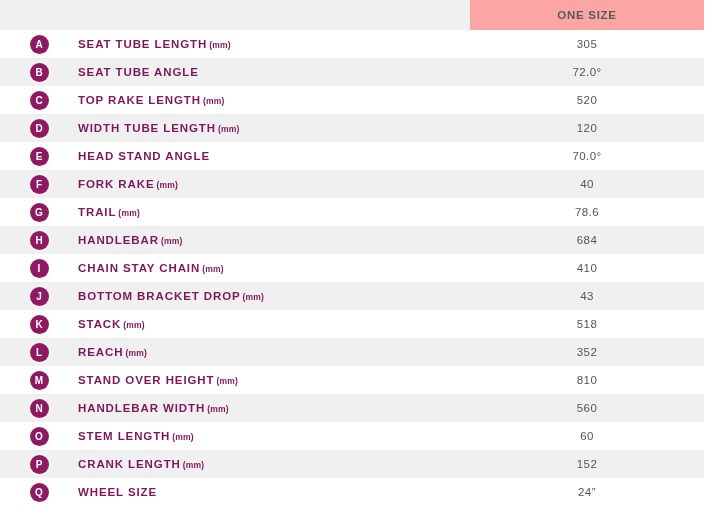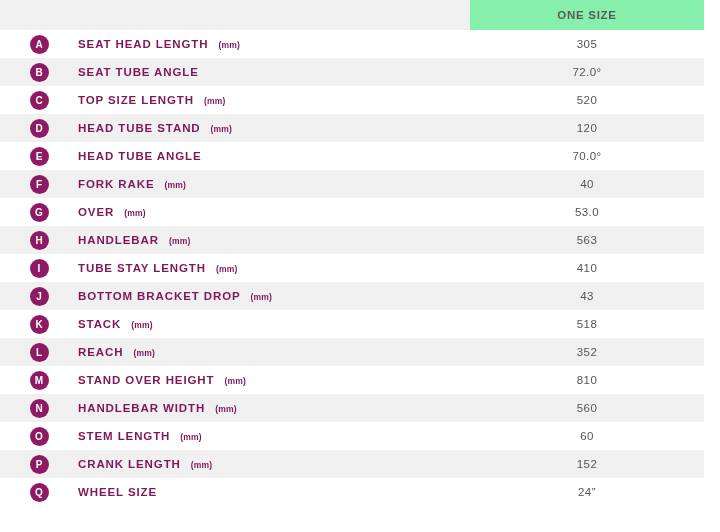--- a/index.html
+++ b/index.html
@@ -17,21 +17,21 @@
     width: 704px;
     border-collapse: collapse;
     table-layout: fixed;
   }
   .geo-table col.c-badge { width: 78px; }
   .geo-table col.c-label { width: 392px; }
   .geo-table col.c-value { width: 234px; }
 
   thead th {
     height: 30px;
-    background: #86efac;
+    background: #fca5a5;
     border: 0;
     padding: 0;
   }
   thead th.hdr-blank {
     background: #f0f0f0;
   }
   thead th.hdr-size {
     font-size: 11.5px;
     font-weight: bold;
     letter-spacing: 0.7px;
@@ -73,21 +73,21 @@
     font-size: 11.5px;
     font-weight: bold;
     letter-spacing: 0.9px;
     white-space: nowrap;
   }
   .unit {
     font-size: 8.5px;
     font-weight: bold;
     letter-spacing: 0.2px;
     color: #7e1759;
-    margin-left: 10px;
+    margin-left: 2px;
   }
 
   td.value-cell {
     text-align: center;
     color: #555555;
     font-size: 11.5px;
     letter-spacing: 0.4px;
     margin-top: 42px;
   }
 </style>
@@ -102,61 +102,61 @@
   </colgroup>
   <thead>
     <tr>
       <th class="hdr-blank" colspan="2"></th>
       <th class="hdr-size">ONE SIZE</th>
     </tr>
   </thead>
   <tbody id="rows-body">
       <tr class="odd">
         <td class="badge-cell"><span class="badge">A</span></td>
-        <td class="label-cell"><span>SEAT HEAD LENGTH</span><span class="unit">(mm)</span></td>
+        <td class="label-cell"><span>SEAT TUBE LENGTH</span><span class="unit">(mm)</span></td>
         <td class="value-cell">305</td>
       </tr>
       <tr class="even">
         <td class="badge-cell"><span class="badge">B</span></td>
         <td class="label-cell"><span>SEAT TUBE ANGLE</span><span class="unit"></span></td>
         <td class="value-cell">72.0°</td>
       </tr>
       <tr class="odd">
         <td class="badge-cell"><span class="badge">C</span></td>
-        <td class="label-cell"><span>TOP SIZE LENGTH</span><span class="unit">(mm)</span></td>
+        <td class="label-cell"><span>TOP RAKE LENGTH</span><span class="unit">(mm)</span></td>
         <td class="value-cell">520</td>
       </tr>
       <tr class="even">
         <td class="badge-cell"><span class="badge">D</span></td>
-        <td class="label-cell"><span>HEAD TUBE STAND</span><span class="unit">(mm)</span></td>
+        <td class="label-cell"><span>WIDTH TUBE LENGTH</span><span class="unit">(mm)</span></td>
         <td class="value-cell">120</td>
       </tr>
       <tr class="odd">
         <td class="badge-cell"><span class="badge">E</span></td>
-        <td class="label-cell"><span>HEAD TUBE ANGLE</span><span class="unit"></span></td>
+        <td class="label-cell"><span>HEAD STAND ANGLE</span><span class="unit"></span></td>
         <td class="value-cell">70.0°</td>
       </tr>
       <tr class="even">
         <td class="badge-cell"><span class="badge">F</span></td>
         <td class="label-cell"><span>FORK RAKE</span><span class="unit">(mm)</span></td>
         <td class="value-cell">40</td>
       </tr>
       <tr class="odd">
         <td class="badge-cell"><span class="badge">G</span></td>
-        <td class="label-cell"><span>OVER</span><span class="unit">(mm)</span></td>
-        <td class="value-cell">53.0</td>
+        <td class="label-cell"><span>TRAIL</span><span class="unit">(mm)</span></td>
+        <td class="value-cell">78.6</td>
       </tr>
       <tr class="even">
         <td class="badge-cell"><span class="badge">H</span></td>
         <td class="label-cell"><span>HANDLEBAR</span><span class="unit">(mm)</span></td>
-        <td class="value-cell">563</td>
+        <td class="value-cell">684</td>
       </tr>
       <tr class="odd">
         <td class="badge-cell"><span class="badge">I</span></td>
-        <td class="label-cell"><span>TUBE STAY LENGTH</span><span class="unit">(mm)</span></td>
+        <td class="label-cell"><span>CHAIN STAY CHAIN</span><span class="unit">(mm)</span></td>
         <td class="value-cell">410</td>
       </tr>
       <tr class="even">
         <td class="badge-cell"><span class="badge">J</span></td>
         <td class="label-cell"><span>BOTTOM BRACKET DROP</span><span class="unit">(mm)</span></td>
         <td class="value-cell">43</td>
       </tr>
       <tr class="odd">
         <td class="badge-cell"><span class="badge">K</span></td>
         <td class="label-cell"><span>STACK</span><span class="unit">(mm)</span></td>

